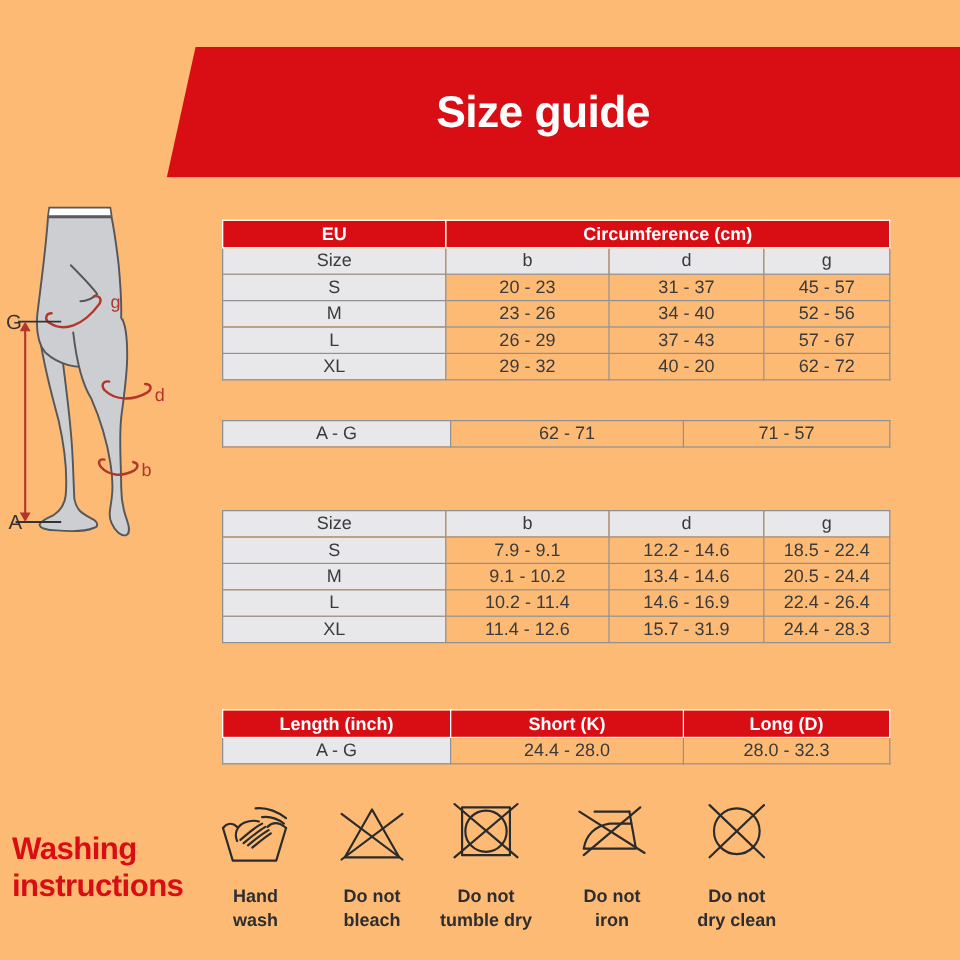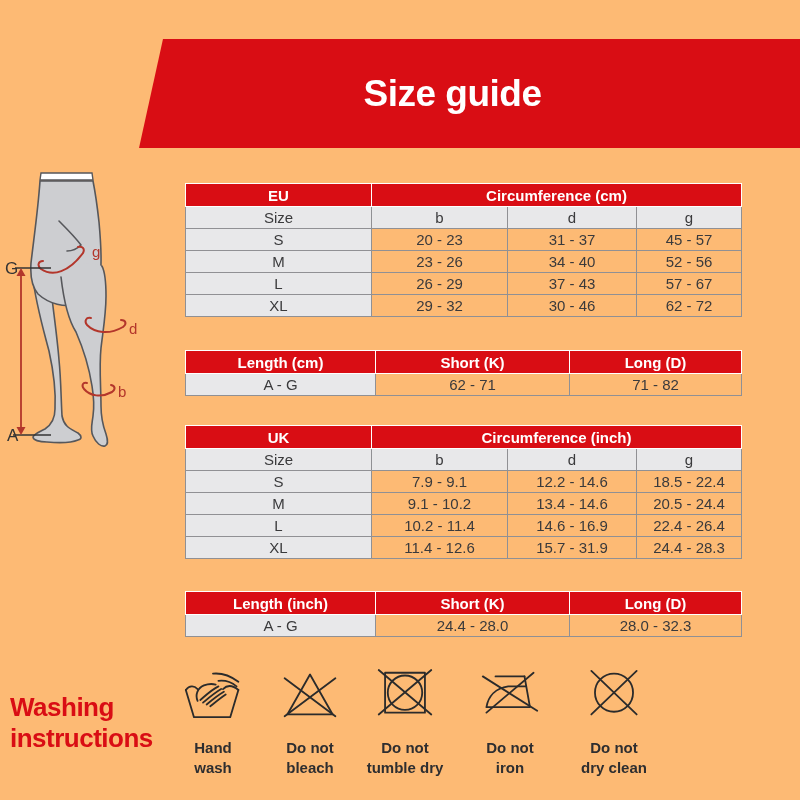--- a/index.html
+++ b/index.html
@@ -128,58 +128,49 @@
         </tr>
         <tr>
           <td class="gray">L</td>
           <td>26 - 29</td>
           <td>37 - 43</td>
           <td>57 - 67</td>
         </tr>
         <tr>
           <td class="gray">XL</td>
           <td>29 - 32</td>
-          <td>30 - 46</td>
+          <td>40 - 20</td>
           <td>62 - 72</td>
         </tr>
       </tbody>
     </table>
 
   <table class="sg t-lcm">
     <colgroup>
         <col class="c-l1">
         <col class="c-l2">
         <col class="c-l3">
       </colgroup>
   <tbody>
         <tr>
-          <td class="red">Length (cm)</td>
-          <td class="red">Short (K)</td>
-          <td class="red">Long (D)</td>
-        </tr>
-        <tr>
           <td class="gray">A - G</td>
           <td>62 - 71</td>
-          <td>71 - 82</td>
+          <td>71 - 57</td>
         </tr>
       </tbody>
     </table>
 
   <table class="sg t-uk">
     <colgroup>
         <col class="c-size">
         <col class="c-b">
         <col class="c-d">
         <col class="c-g">
       </colgroup>
   <tbody>
-        <tr>
-          <td class="red">UK</td>
-          <td class="red" colspan="3">Circumference (inch)</td>
-        </tr>
         <tr>
           <td class="gray">Size</td>
           <td class="gray">b</td>
           <td class="gray">d</td>
           <td class="gray">g</td>
         </tr>
         <tr>
           <td class="gray">S</td>
           <td>7.9 - 9.1</td>
           <td>12.2 - 14.6</td>

